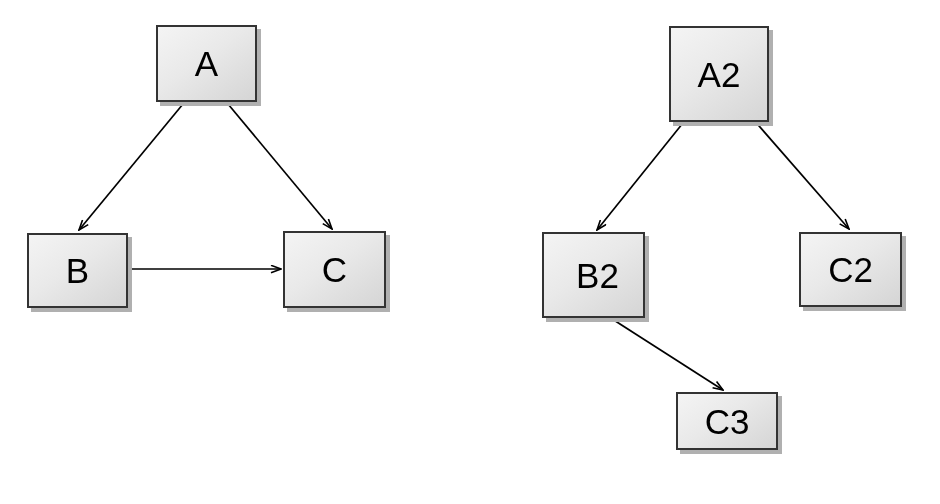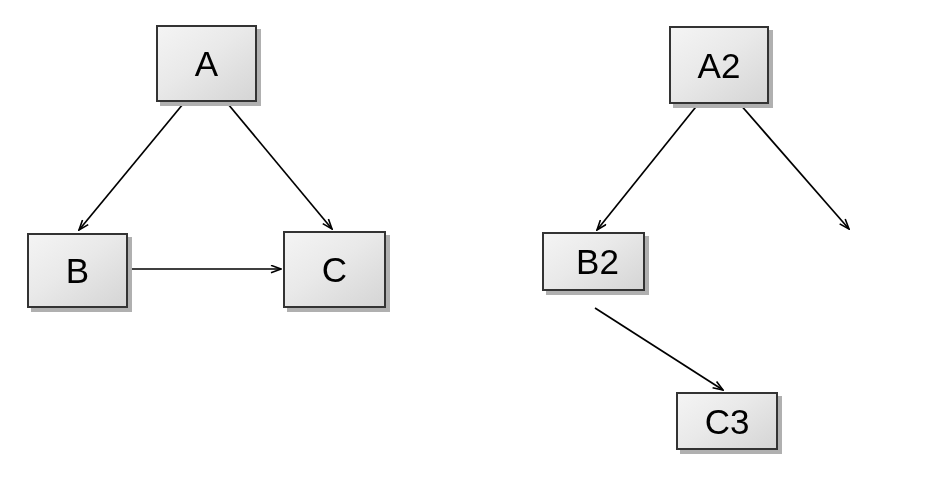--- a/index.html
+++ b/index.html
@@ -66,17 +66,18 @@
       <line x1="130" y1="269" x2="281" y2="269" marker-end="url(#arrowhead)"></line>
       <line x1="699" y1="103" x2="597" y2="230" marker-end="url(#arrowhead)"></line>
       <line x1="739" y1="103" x2="849" y2="229" marker-end="url(#arrowhead)"></line>
       <line x1="595" y1="308" x2="723" y2="390" marker-end="url(#arrowhead)"></line>
     </svg>
   <div id="node-layer">
 
   <div class="node" style="left: 156px; top: 25px; width: 101px; height: 77px;">A</div>
       <div class="node" style="left: 27px; top: 233px; width: 101px; height: 75px;">B</div>
       <div class="node" style="left: 283px; top: 231px; width: 103px; height: 77px;">C</div>
-      <div class="node" style="left: 669px; top: 26px; width: 100px; height: 78px;">A2</div>
-      <div class="node" style="left: 542px; top: 232px; width: 103px; height: 59px; padding-left: 8px;">B2</div>
+      <div class="node" style="left: 669px; top: 26px; width: 100px; height: 96px;">A2</div>
+      <div class="node" style="left: 542px; top: 232px; width: 103px; height: 86px; padding-left: 8px;">B2</div>
+      <div class="node" style="left: 799px; top: 232px; width: 103px; height: 75px;">C2</div>
       <div class="node" style="left: 676px; top: 392px; width: 102px; height: 58px;">C3</div>
     </div>
 </div>
 
 </body></html>

